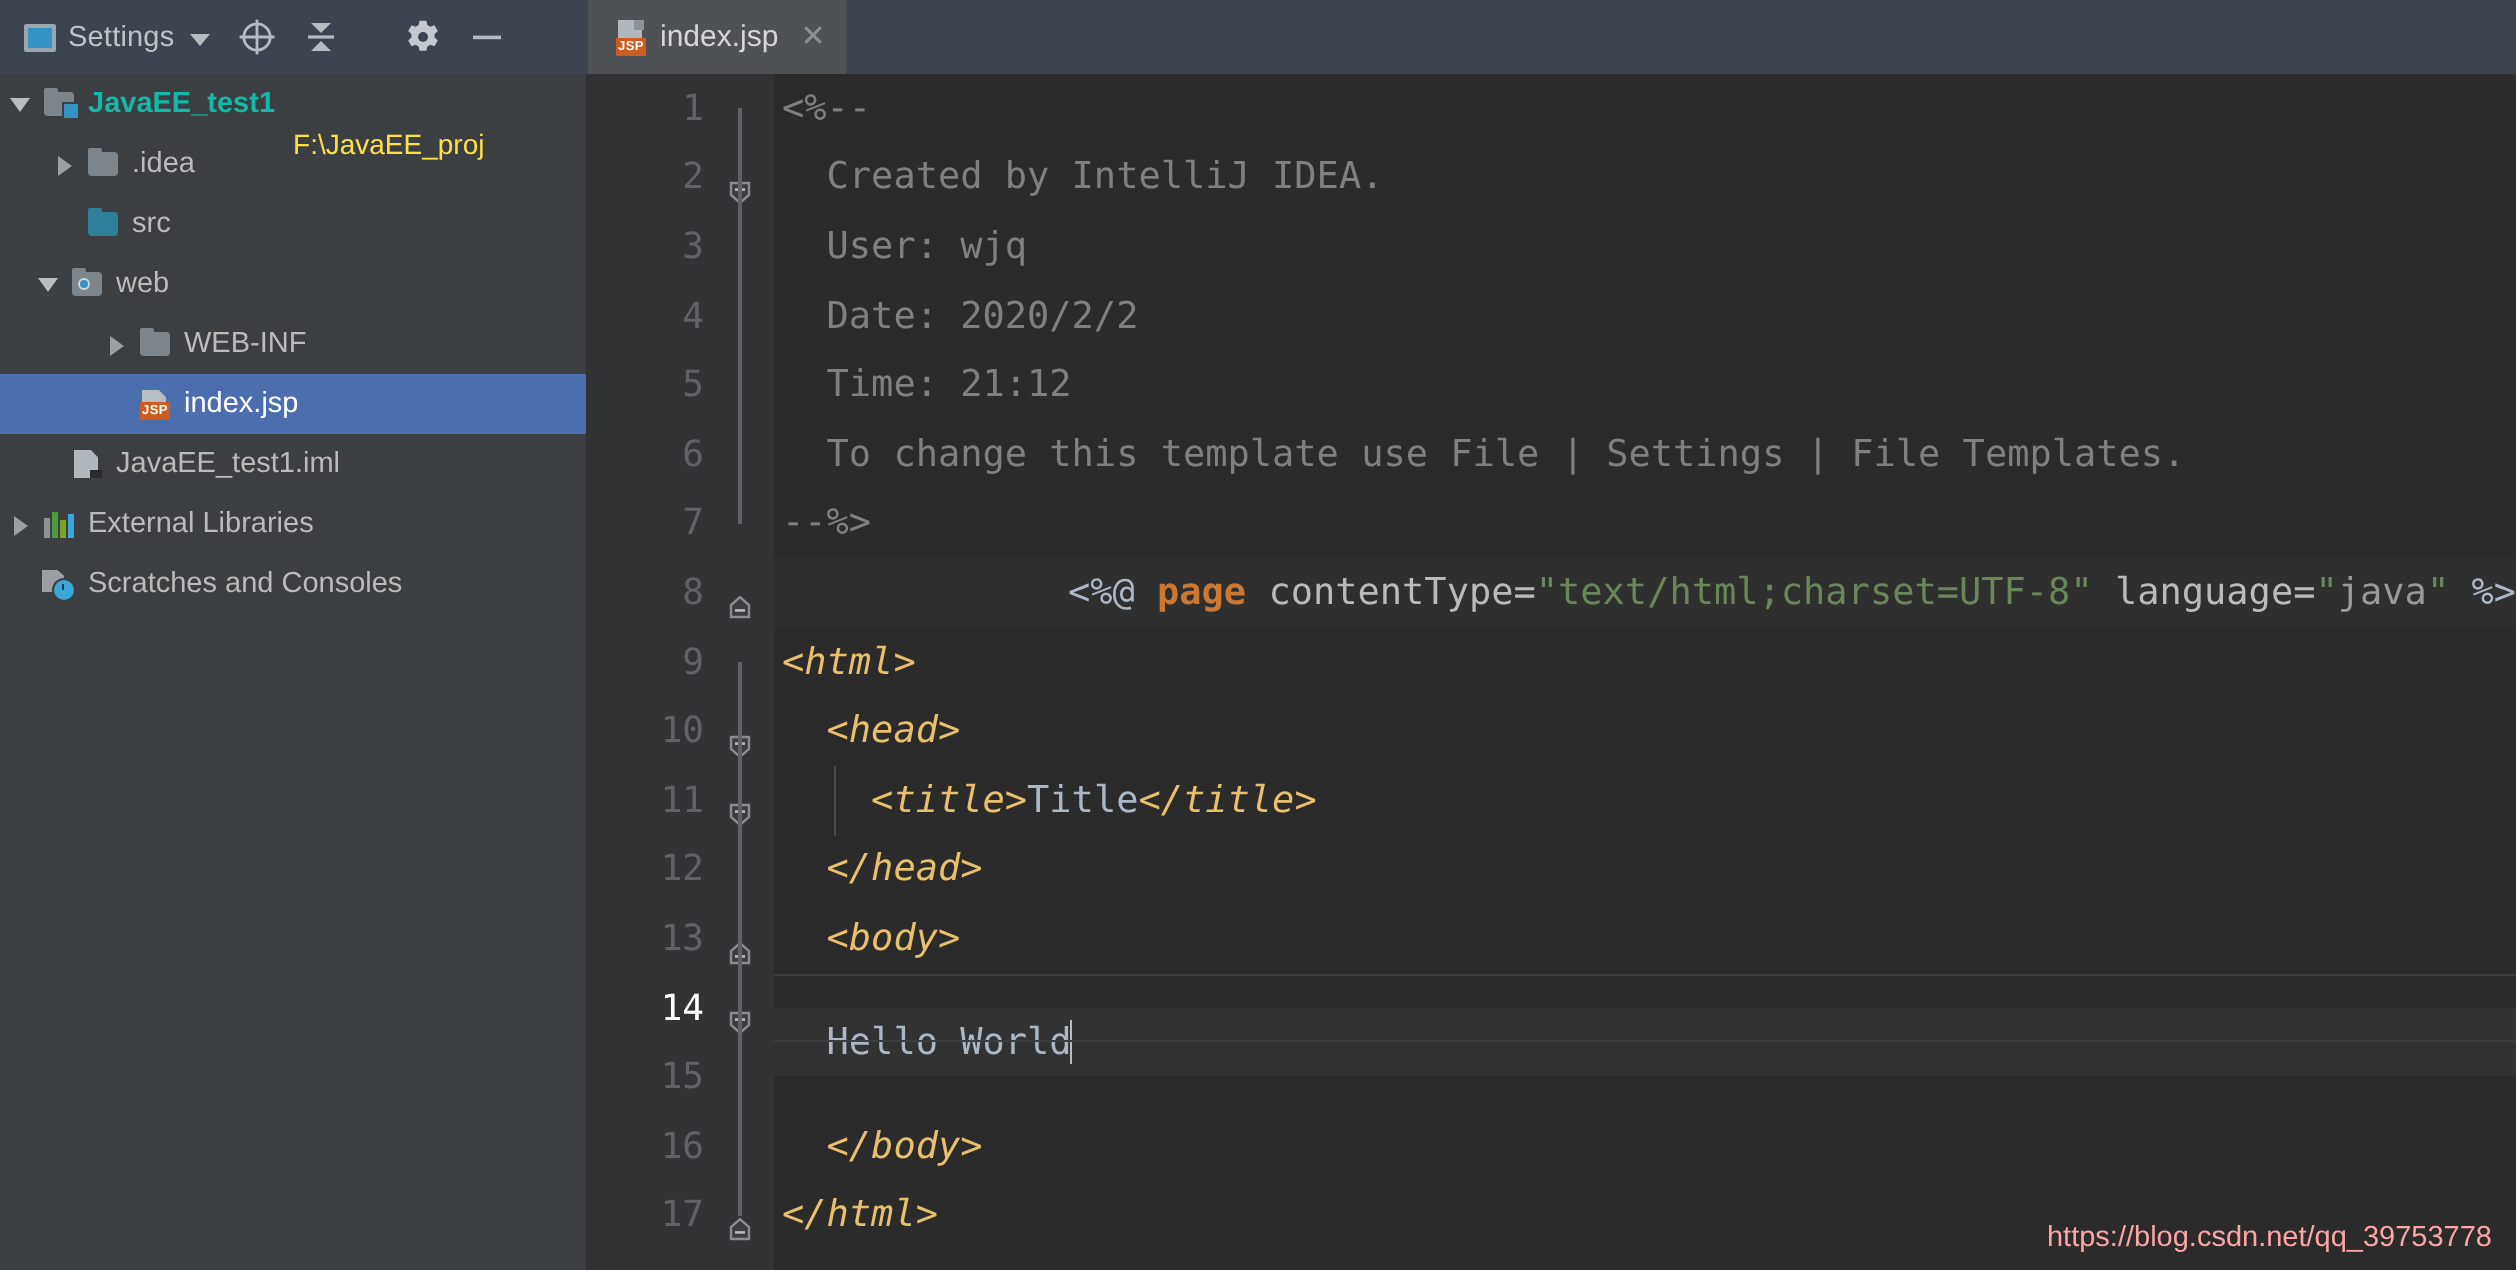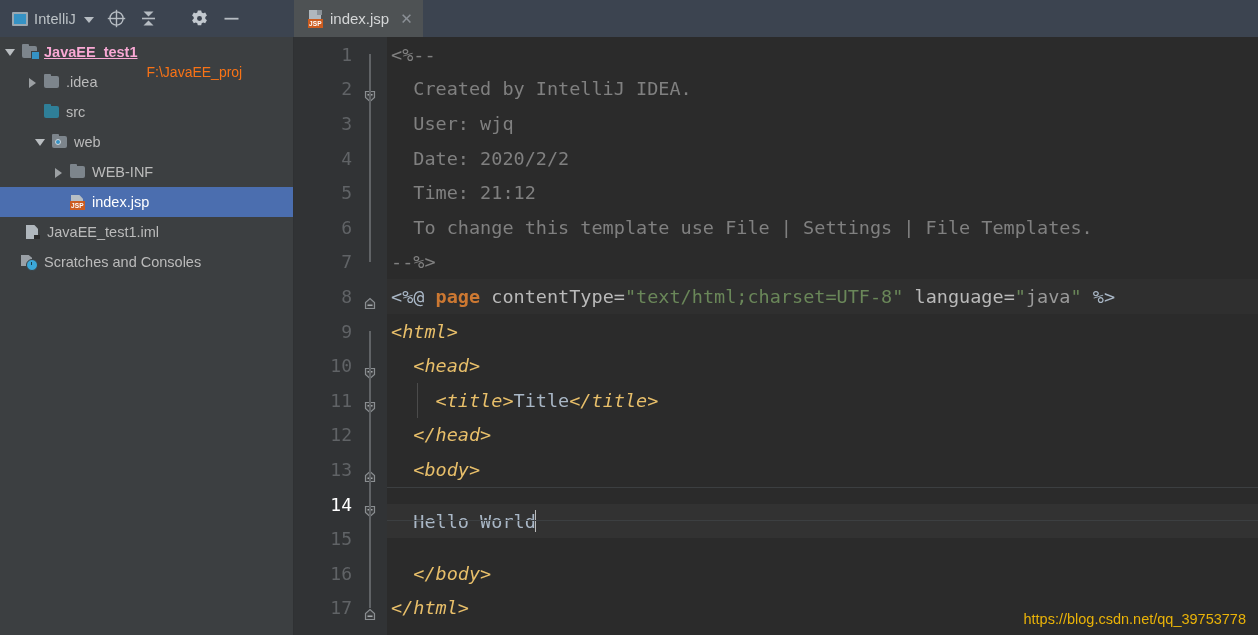--- a/index.html
+++ b/index.html
@@ -186,23 +186,23 @@
     left: 1px; top: 3px;
     border-top: 7px solid #b9bdc0;
     border-left: 5.5px solid transparent;
     border-right: 5.5px solid transparent;
   }
   .tname {
     color: #bbbbbb;
     font-size: 14.5px;
     margin-left: 5px;
   }
-  .tname.bold { color: #f9a8d4; font-weight: bold; text-decoration: underline; }
+  .tname.bold { color: #14b8a6; font-weight: bold; }
   .tpath {
-    color: #f97316;
+    color: #fde047;
     font-size: 14px;
     margin-left: 9px;
     margin-top: 39px;
   }
   .ic { flex: 0 0 auto; position: relative; width: 18px; height: 16px; }
   .folder {
     position: absolute; left: 1px; top: 2px;
     width: 15px; height: 12px;
     background: #9aa0a6;
     border-radius: 1px 2px 2px 2px;
@@ -321,21 +321,21 @@
     white-space: pre;
   }
   .line.cur .code-area { background: #323232; margin-top: 34px; }
   .line.cur::after {
     content: "";
     position: absolute;
     left: 93px; right: 0; top: 0; bottom: 0;
     box-shadow: inset 0 1px 0 #3c3f41, inset 0 -1px 0 #3c3f41;
     pointer-events: none;
   }
-  .line.dim .code-area { background: #2f2f2f; }
+  .line.dim .code-area { background: #2f2f2f; justify-content: flex-end; }
   .lnum {
     width: 58px;
     min-width: 58px;
     text-align: right;
     color: #606366;
     font-size: 18px;
     font-family: "DejaVu Sans Mono", monospace;
     z-index: 2;
   }
   .line.cur .lnum { color: #ffffff; }
@@ -392,38 +392,38 @@
     height: 22px;
     background: #bbbbbb;
     vertical-align: -4px;
     margin-left: -1px;
   }
 
   .watermark {
     position: absolute;
     right: 12px;
     bottom: 8px;
-    color: #eab308;
+    color: #fca5a5;
     font-size: 14.5px;
     font-family: "Liberation Sans", sans-serif;
     z-index: 5;
     pointer-events: none;
   }
 </style>
 </head>
 <body>
 
 <div class="app">
 
   <div class="topbar">
     <div class="tool-left">
 
       <div class="proj-btn">
         <span class="proj-ico"></span>
-        <span class="proj-label">IntelliJ</span>
+        <span class="proj-label">Settings</span>
         <span class="caret-dn"></span>
       </div>
 
       <div class="tb-icon">
         <svg width="19" height="19" viewBox="0 0 19 19">
           <circle cx="9.5" cy="9.5" r="6.6" fill="none" stroke="#b6bcc2" stroke-width="1.4"></circle>
           <line x1="9.5" y1="0.8" x2="9.5" y2="18.2" stroke="#b6bcc2" stroke-width="1.4"></line>
           <line x1="0.8" y1="9.5" x2="18.2" y2="9.5" stroke="#b6bcc2" stroke-width="1.4"></line>
         </svg>
       </div>
@@ -487,21 +487,21 @@
         <span class="tname">.idea</span>
       </div>
 
       <div class="row" style="padding-left:43px;">
         <span class="ic">
             <span class="folder teal"></span>
           </span>
         <span class="tname">src</span>
       </div>
 
-      <div class="row" style="padding-left:18px;margin-left:16px;">
+      <div class="row" style="padding-left:18px;">
         <span class="arrow open"></span>
         <span class="ic">
           <span class="folder grayblue"></span>
             <span class="dot-badge"></span>
         </span>
         <span class="tname">web</span>
       </div>
 
       <div class="row" style="padding-left:52px;">
         <span class="arrow closed"></span>
@@ -512,28 +512,40 @@
       </div>
 
       <div class="row sel" style="padding-left:69px;">
         <span class="ic">
           <span class="filebox jspf"></span>
           <span class="file-badge">JSP</span>
         </span>
         <span class="tname" style="color:#ffffff;">index.jsp</span>
       </div>
 
-      <div class="row" style="padding-left:24px;">
+      <div class="row" style="padding-left:35px;">
         <span class="ic">
           <span class="filebox"></span>
             <span class="iml-badge"></span>
         </span>
         <span class="tname">JavaEE_test1.iml</span>
       </div>
 
+      <div class="row" style="padding-left:4px;">
+        <span class="arrow closed"></span>
+        <span class="ic">
+          <span class="lib-ico">
+            <i style="height:10px;background:#8a9199;"></i>
+            <i style="height:13px;background:#4f9a3a;"></i>
+            <i style="height:9px;background:#7ba428;"></i>
+            <i style="height:12px;background:#3ba7d8;"></i>
+          </span>
+        </span>
+        <span class="tname">External Libraries</span>
+      </div>
 
       <div class="row" style="padding-left:21px;">
         <span class="ic">
           <span class="scr-ico">
             <span class="scr-page"></span>
             <span class="scr-clock"></span>
           </span>
         </span>
         <span class="tname">Scratches and Consoles</span>
       </div>

